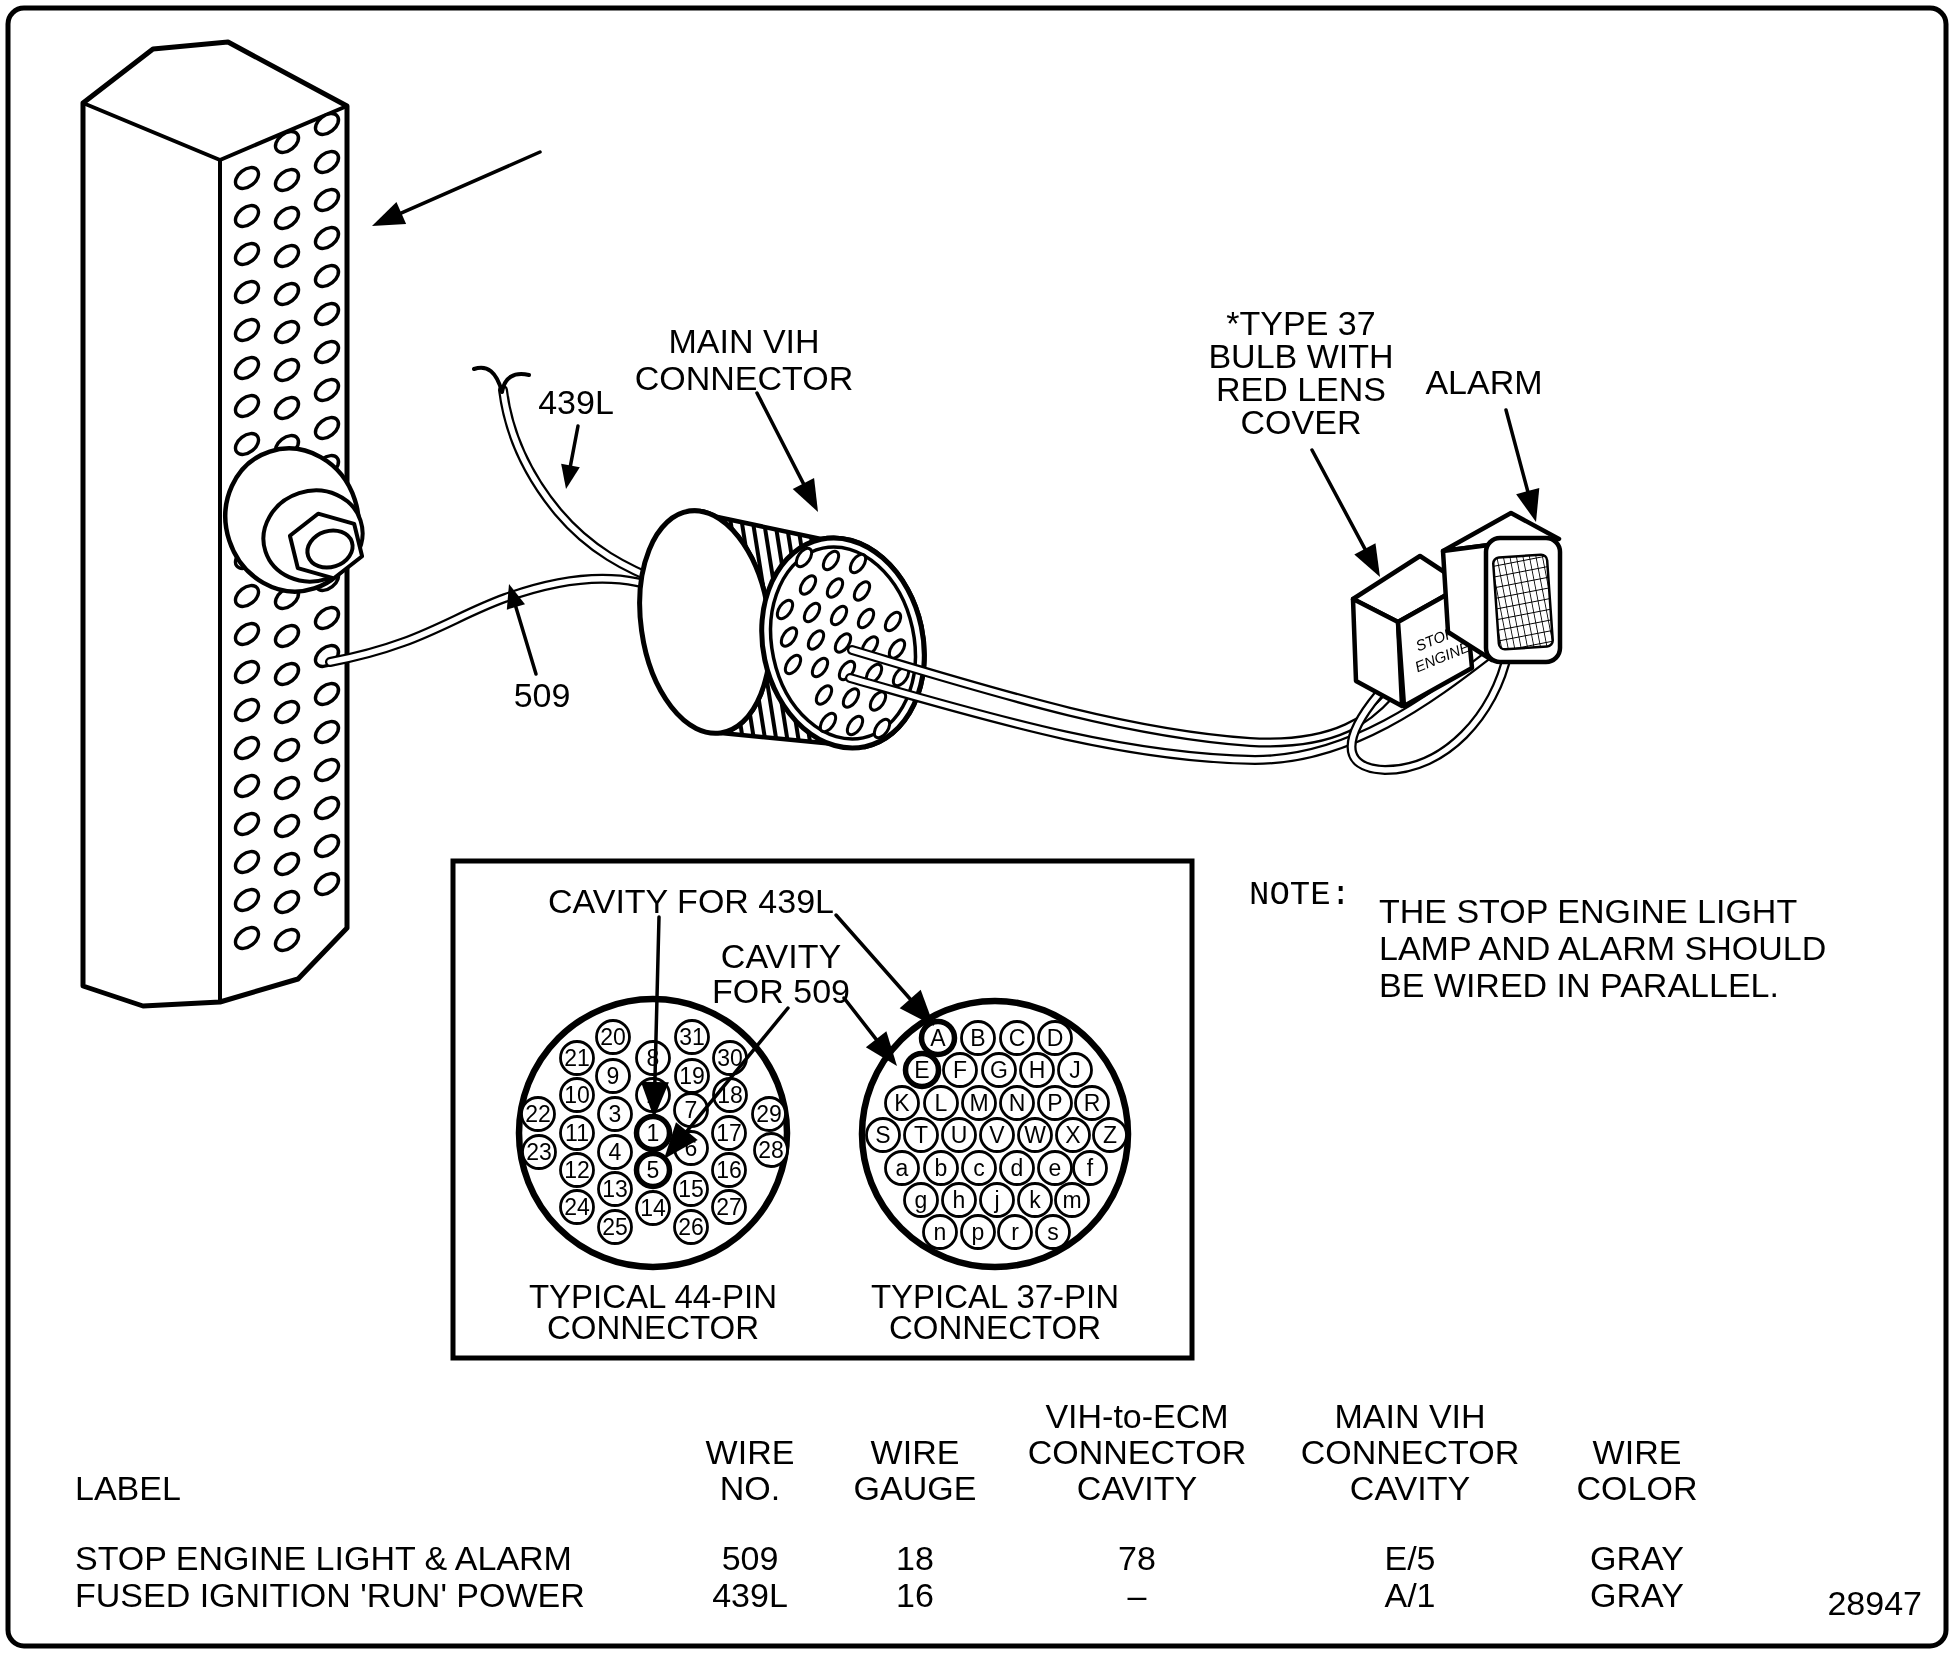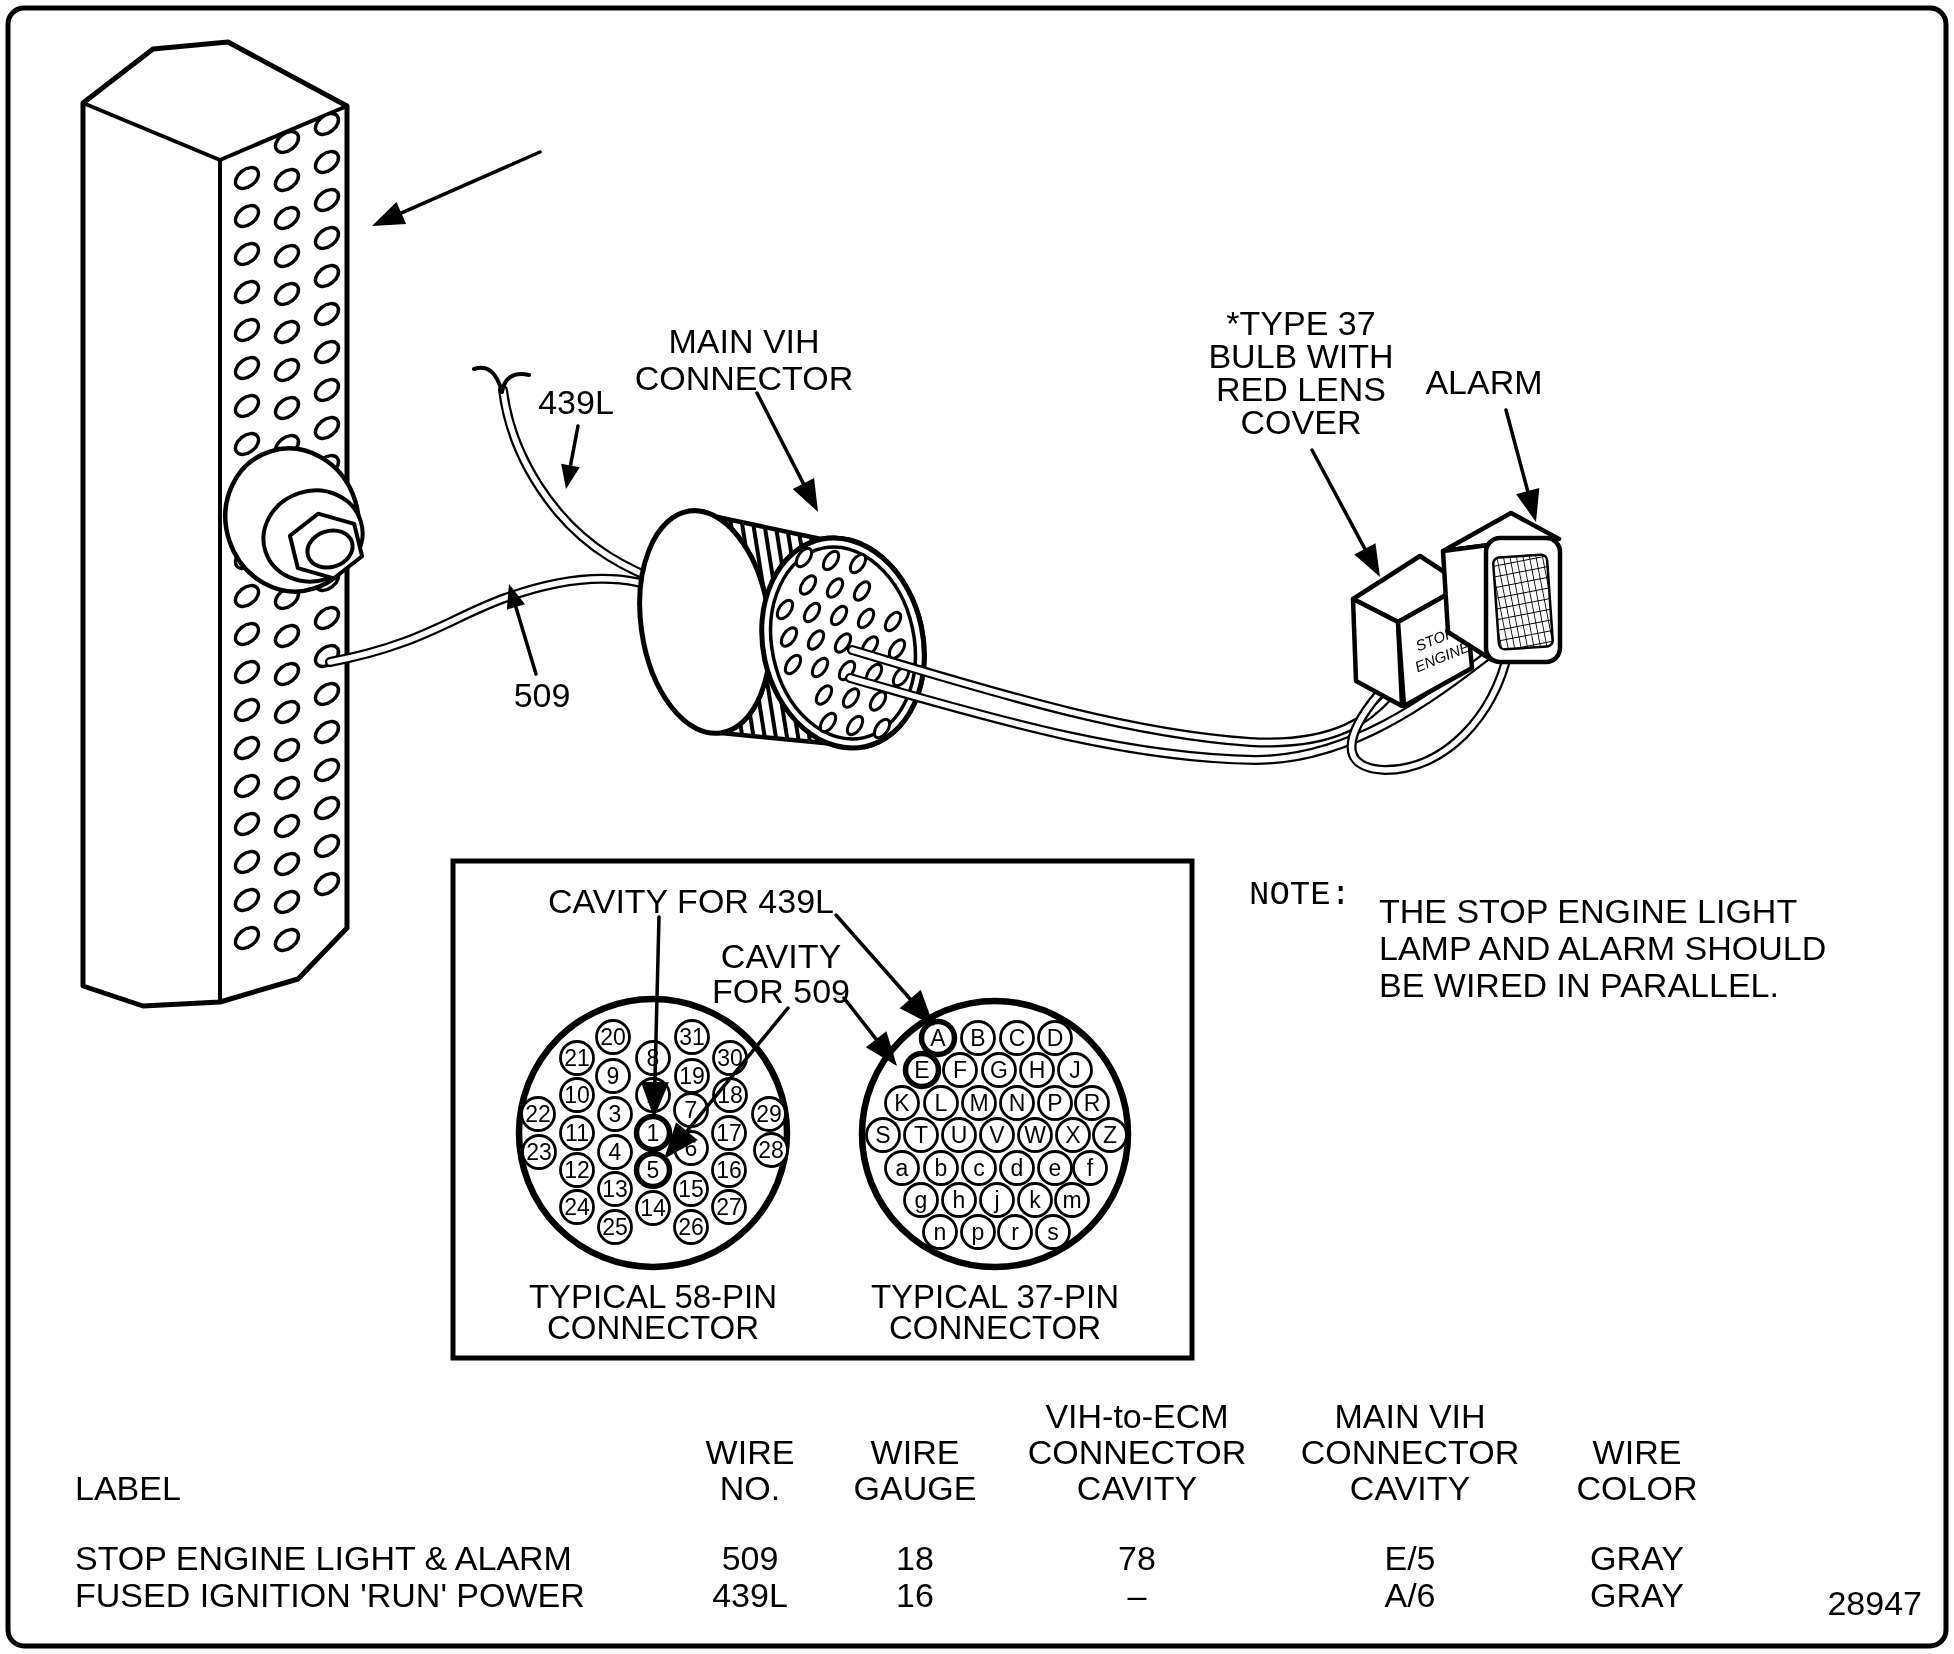--- a/index.html
+++ b/index.html
@@ -339,21 +339,21 @@
   <div id="type37-label" class="lbl ctr">*TYPE 37
 BULB WITH
 RED LENS
 COVER</div>
   <div id="alarm-label" class="lbl ctr">ALARM</div>
   <div id="wire509-label" class="lbl ctr">509</div>
 
   <div id="cavity439l-label" class="lbl">CAVITY FOR 439L</div>
   <div id="cavity509-label" class="lbl ctr">CAVITY
 FOR 509</div>
-  <div id="typ31-label" class="lbl ctr">TYPICAL 58-PIN
+  <div id="typ31-label" class="lbl ctr">TYPICAL 44-PIN
 CONNECTOR</div>
   <div id="typ37-label" class="lbl ctr">TYPICAL 37-PIN
 CONNECTOR</div>
 
   <div id="note-prefix" class="lbl">NOTE:</div>
   <div id="note-lines" class="lbl">THE STOP ENGINE LIGHT
 LAMP AND ALARM SHOULD
 BE WIRED IN PARALLEL.</div>
   <div id="fig-number" class="lbl rgt">28947</div>
 
@@ -374,16 +374,16 @@
       <div class="lbl" style="top: 1540px; left: 75px; line-height: 36px;">STOP ENGINE LIGHT &amp; ALARM</div>
       <div class="lbl ctr" style="top: 1540px; left: 540px; width: 420px; line-height: 36px;">509</div>
       <div class="lbl ctr" style="top: 1540px; left: 705px; width: 420px; line-height: 36px;">18</div>
       <div class="lbl ctr" style="top: 1540px; left: 927px; width: 420px; line-height: 36px;">78</div>
       <div class="lbl ctr" style="top: 1540px; left: 1200px; width: 420px; line-height: 36px;">E/5</div>
       <div class="lbl ctr" style="top: 1540px; left: 1427px; width: 420px; line-height: 36px;">GRAY</div>
       <div class="lbl" style="top: 1577px; left: 75px; line-height: 36px;">FUSED IGNITION 'RUN' POWER</div>
       <div class="lbl ctr" style="top: 1577px; left: 540px; width: 420px; line-height: 36px;">439L</div>
       <div class="lbl ctr" style="top: 1577px; left: 705px; width: 420px; line-height: 36px;">16</div>
       <div class="lbl ctr" style="top: 1577px; left: 927px; width: 420px; line-height: 36px;">–</div>
-      <div class="lbl ctr" style="top: 1577px; left: 1200px; width: 420px; line-height: 36px;">A/6</div>
+      <div class="lbl ctr" style="top: 1577px; left: 1200px; width: 420px; line-height: 36px;">A/1</div>
       <div class="lbl ctr" style="top: 1577px; left: 1427px; width: 420px; line-height: 36px;">GRAY</div>
     </div>
 </div>
 
 </body></html>

